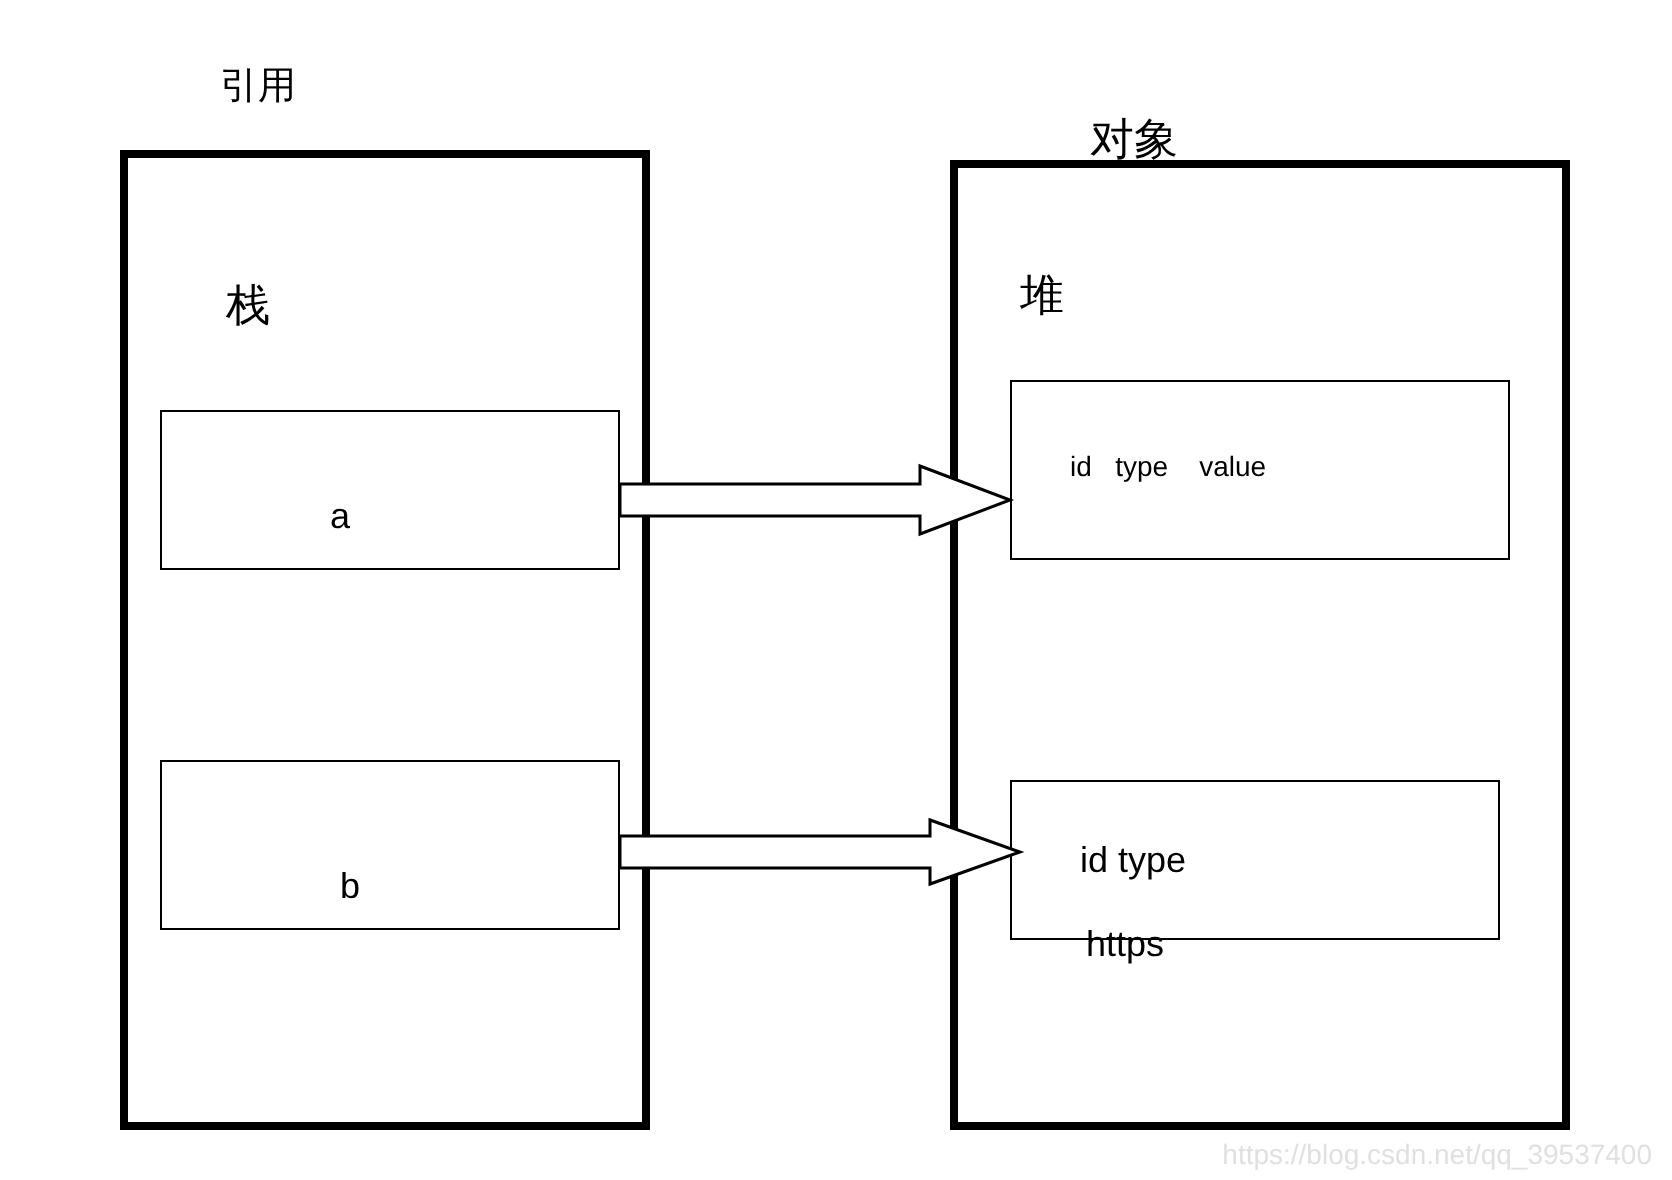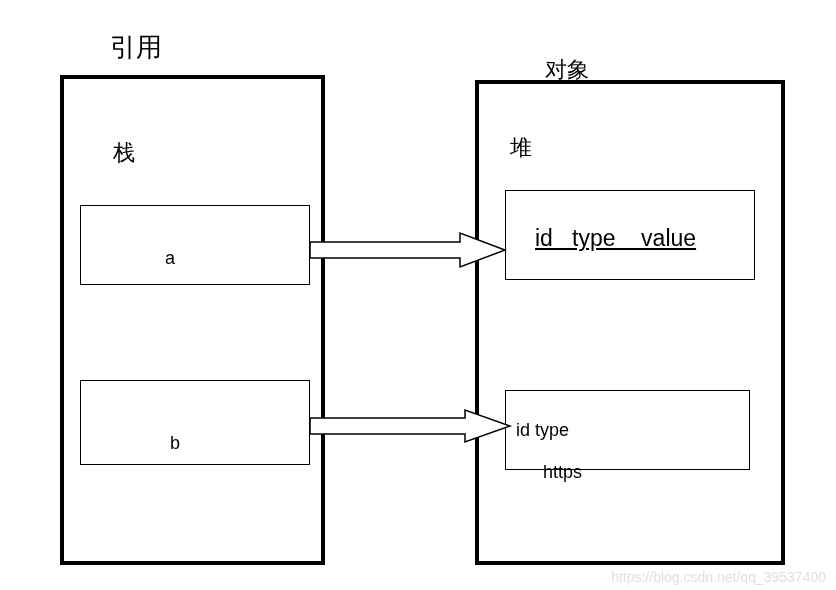--- a/index.html
+++ b/index.html
@@ -40,42 +40,42 @@
       font-size: 14px;
       font-family: Arial, sans-serif;
     }
     svg.arrow {
       position: absolute;
     }
   </style>
 </head>
 <body>
 
-<div class="label" style="left:110px; top:30px; font-size:26px;">引用</div>
+<div class="label" style="left:110px; top:30px; font-size:19px;">引用</div>
 <div class="label" style="left:545px; top:55px; font-size:22px;">对象</div>
 
 <div class="big-box" style="left:60px; top:75px; width:265px; height:490px;"></div>
 
 <div class="big-box" style="left:475px; top:80px; width:310px; height:485px;"></div>
 
 <div class="label" style="left:113px; top:138px; font-size:22px;">栈</div>
 
 <div class="label" style="left:510px; top:133px; font-size:22px;">堆</div>
 
 <div class="small-box" style="left:80px; top:205px; width:230px; height:80px;"></div>
 <div class="box-text" style="left:165px; top:248px; font-size:18px;">a</div>
 
 <div class="small-box" style="left:80px; top:380px; width:230px; height:85px;"></div>
 <div class="box-text" style="left:170px; top:433px; font-size:18px;">b</div>
 
 <div class="small-box" style="left:505px; top:190px; width:250px; height:90px;"></div>
-<div class="box-text" style="left:535px; top:225px; font-size:23px; white-space:pre;text-decoration:underline;">id   type    value</div>
+<div class="box-text" style="left:535px; top:225px; font-size:14px; white-space:pre;">id   type    value</div>
 
 <div class="small-box" style="left:505px; top:390px; width:245px; height:80px;"></div>
-<div class="box-text" style="left:516px; top:420px; font-size:18px;">id type</div>
+<div class="box-text" style="left:540px; top:420px; font-size:18px;">id type</div>
 <div class="box-text" style="left:543px; top:462px; font-size:18px;">https</div>
 
 <svg class="arrow" style="left:310px; top:230px; width:200px; height:40px;" viewBox="0 0 200 40">
   <path d="M 0 12 L 150 12 L 150 3 L 195 20 L 150 37 L 150 28 L 0 28 Z" fill="#fff" stroke="#000" stroke-width="1.5"></path>
 </svg>
 
 <svg class="arrow" style="left:310px; top:408px; width:205px; height:40px;" viewBox="0 0 205 40">
   <path d="M 0 10 L 155 10 L 155 2 L 200 18 L 155 34 L 155 26 L 0 26 Z" fill="#fff" stroke="#000" stroke-width="1.5"></path>
 </svg>
 

